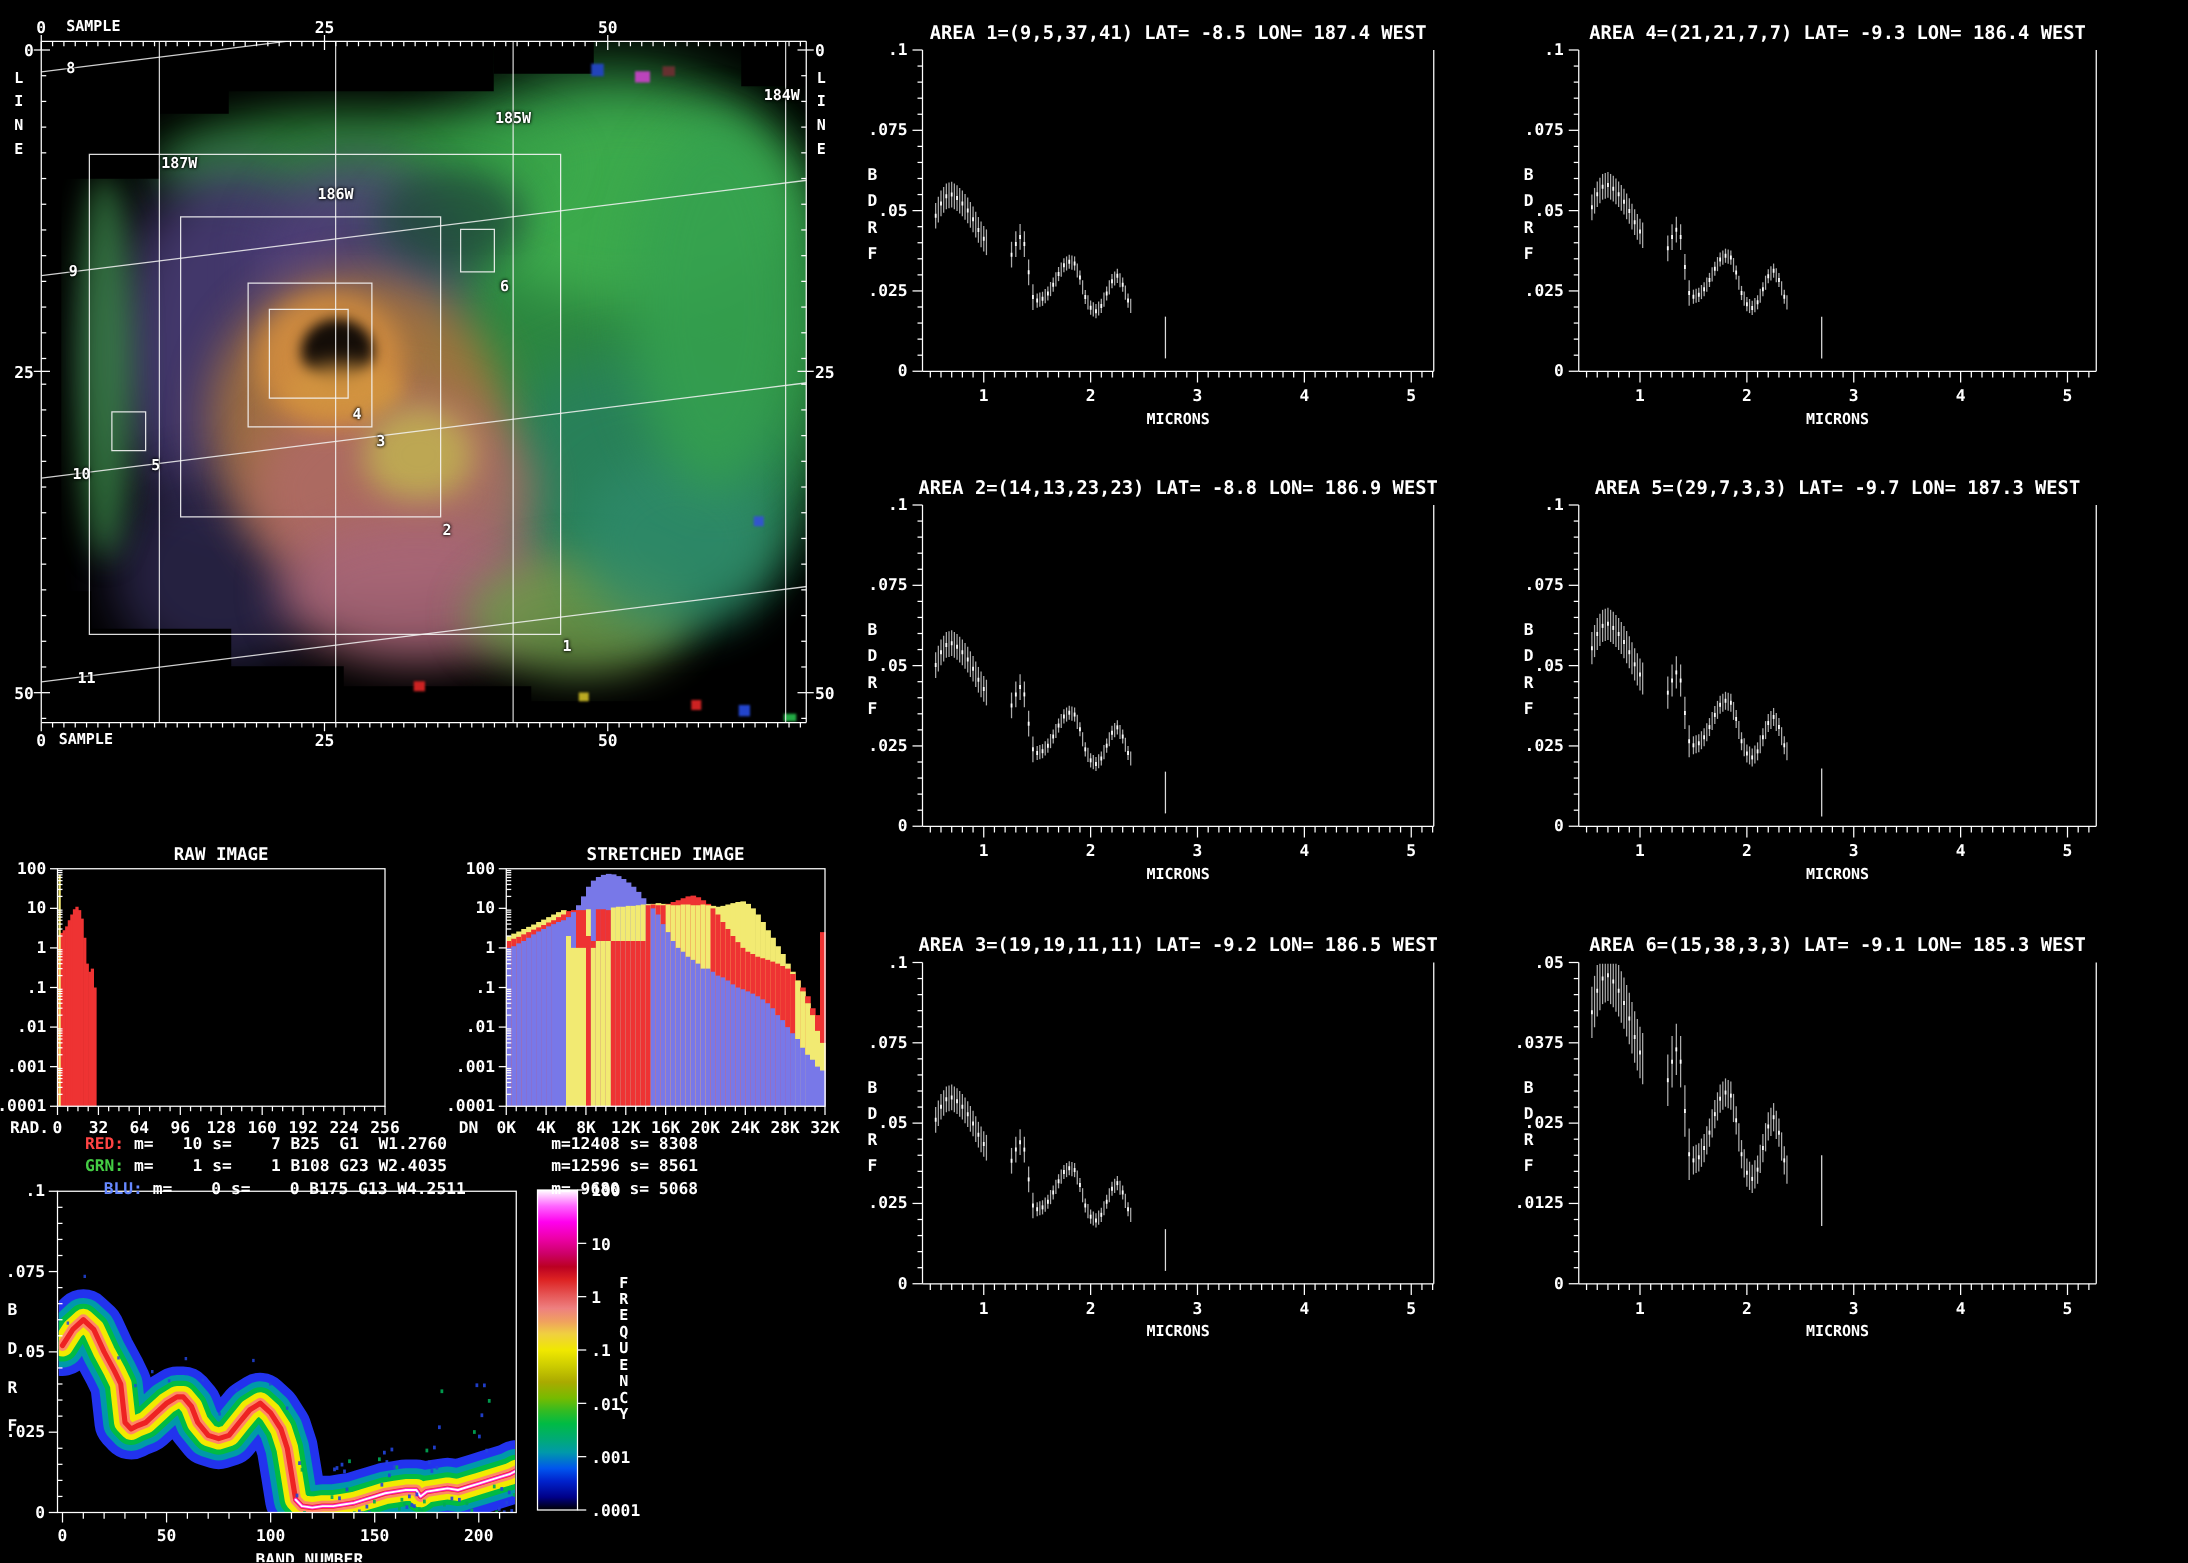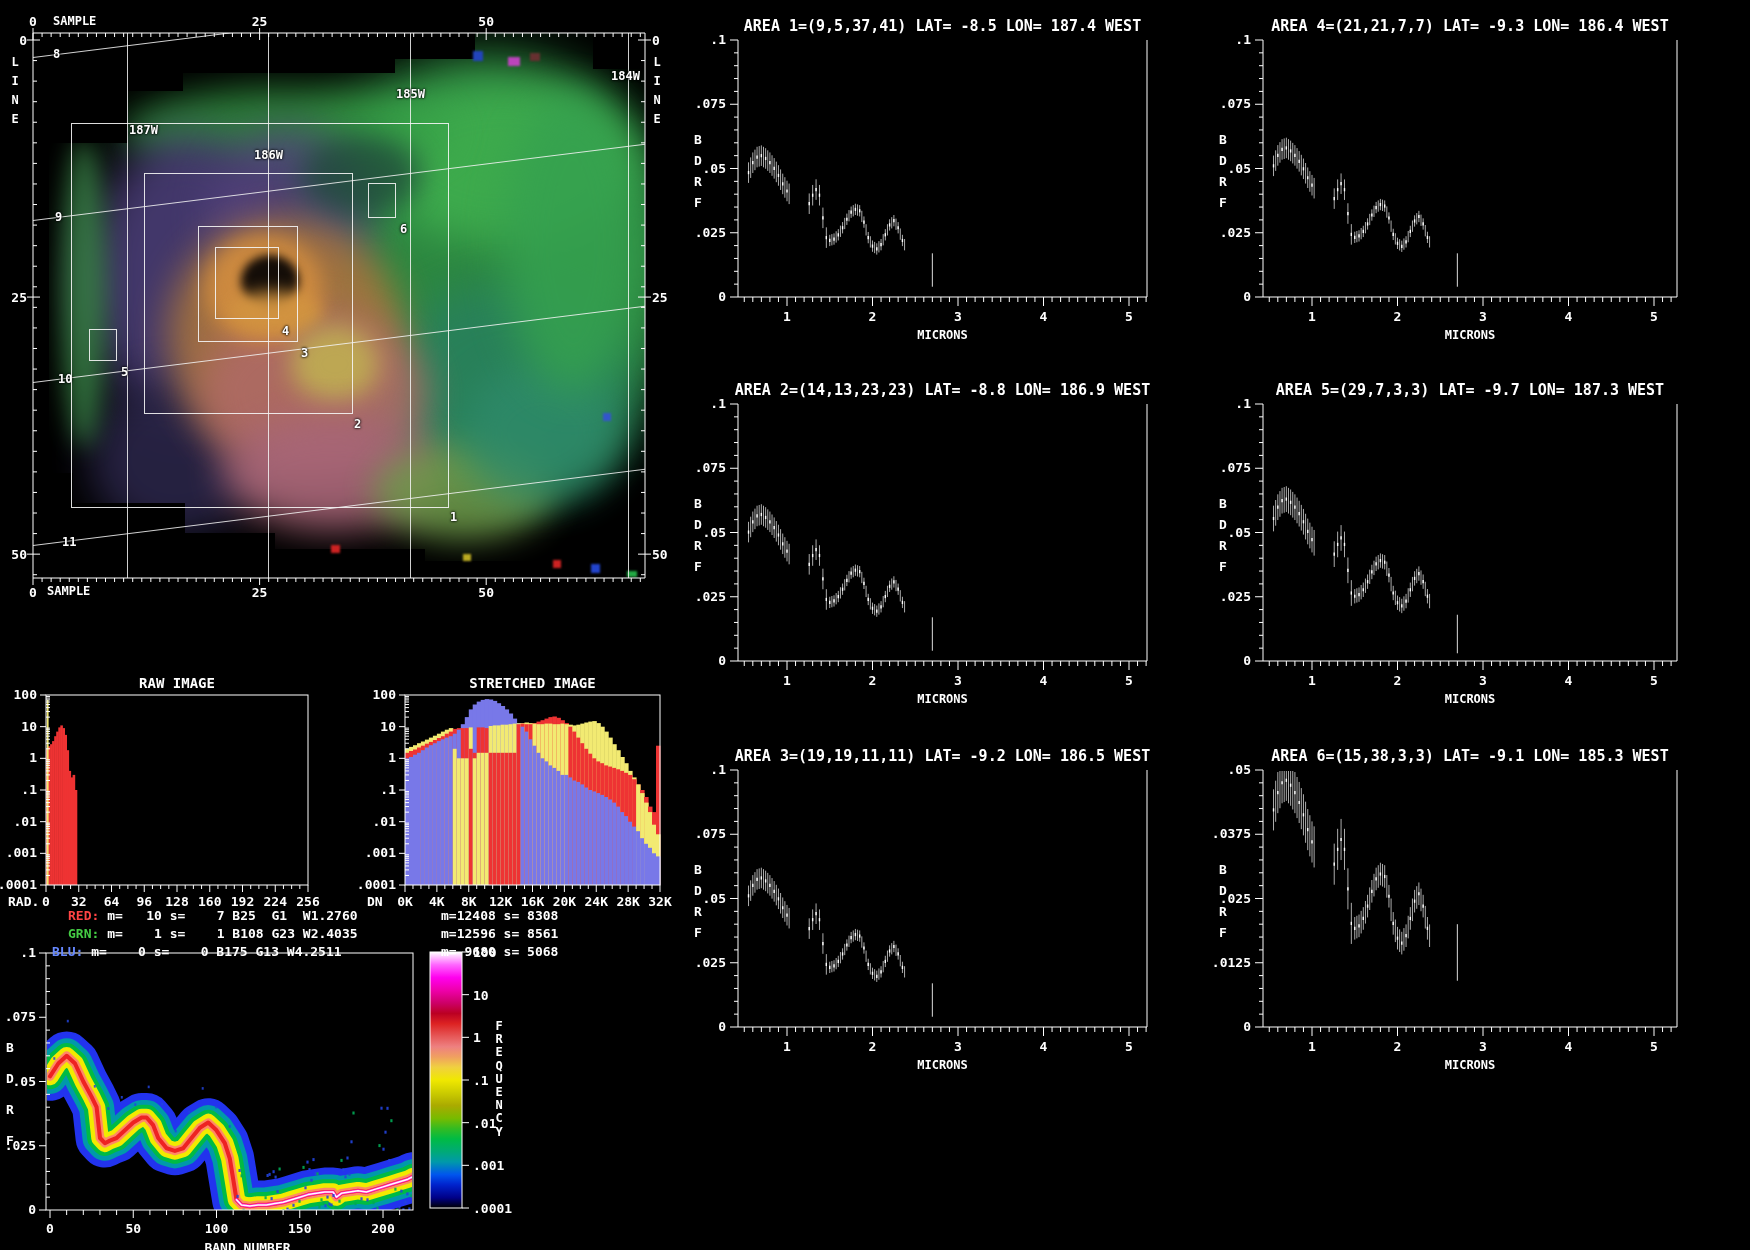--- a/index.html
+++ b/index.html
@@ -2139,17 +2139,17 @@
   <div id="meta">
     
     
     
     
     
   </div>
 
 <div class="statrow" style="left: 52px; top: 908px;"><span style="color: rgb(255, 68, 68);">RED:</span><span> m=   10 s=    7 B25  G1  W1.2760</span></div>
     <div class="statrow" style="left: 52px; top: 926px;"><span style="color: rgb(68, 204, 68);">GRN:</span><span> m=    1 s=    1 B108 G23 W2.4035</span></div>
-    <div class="statrow" style="left: 36px; top: 944px;"><span style="color: rgb(102, 136, 255);">BLU:</span><span> m=    0 s=    0 B175 G13 W4.2511</span></div>
+    <div class="statrow" style="left: 67px; top: 944px;"><span style="color: rgb(102, 136, 255);">BLU:</span><span> m=    0 s=    0 B175 G13 W4.2511</span></div>
     <div class="statrow" style="left: 425px; top: 908px; text-align: right;">m=12408 s= 8308</div>
     <div class="statrow" style="left: 425px; top: 926px;">m=12596 s= 8561</div>
     <div class="statrow" style="left: 425px; top: 944px;">m= 9680 s= 5068</div>
   </div>
 
 </body></html>

